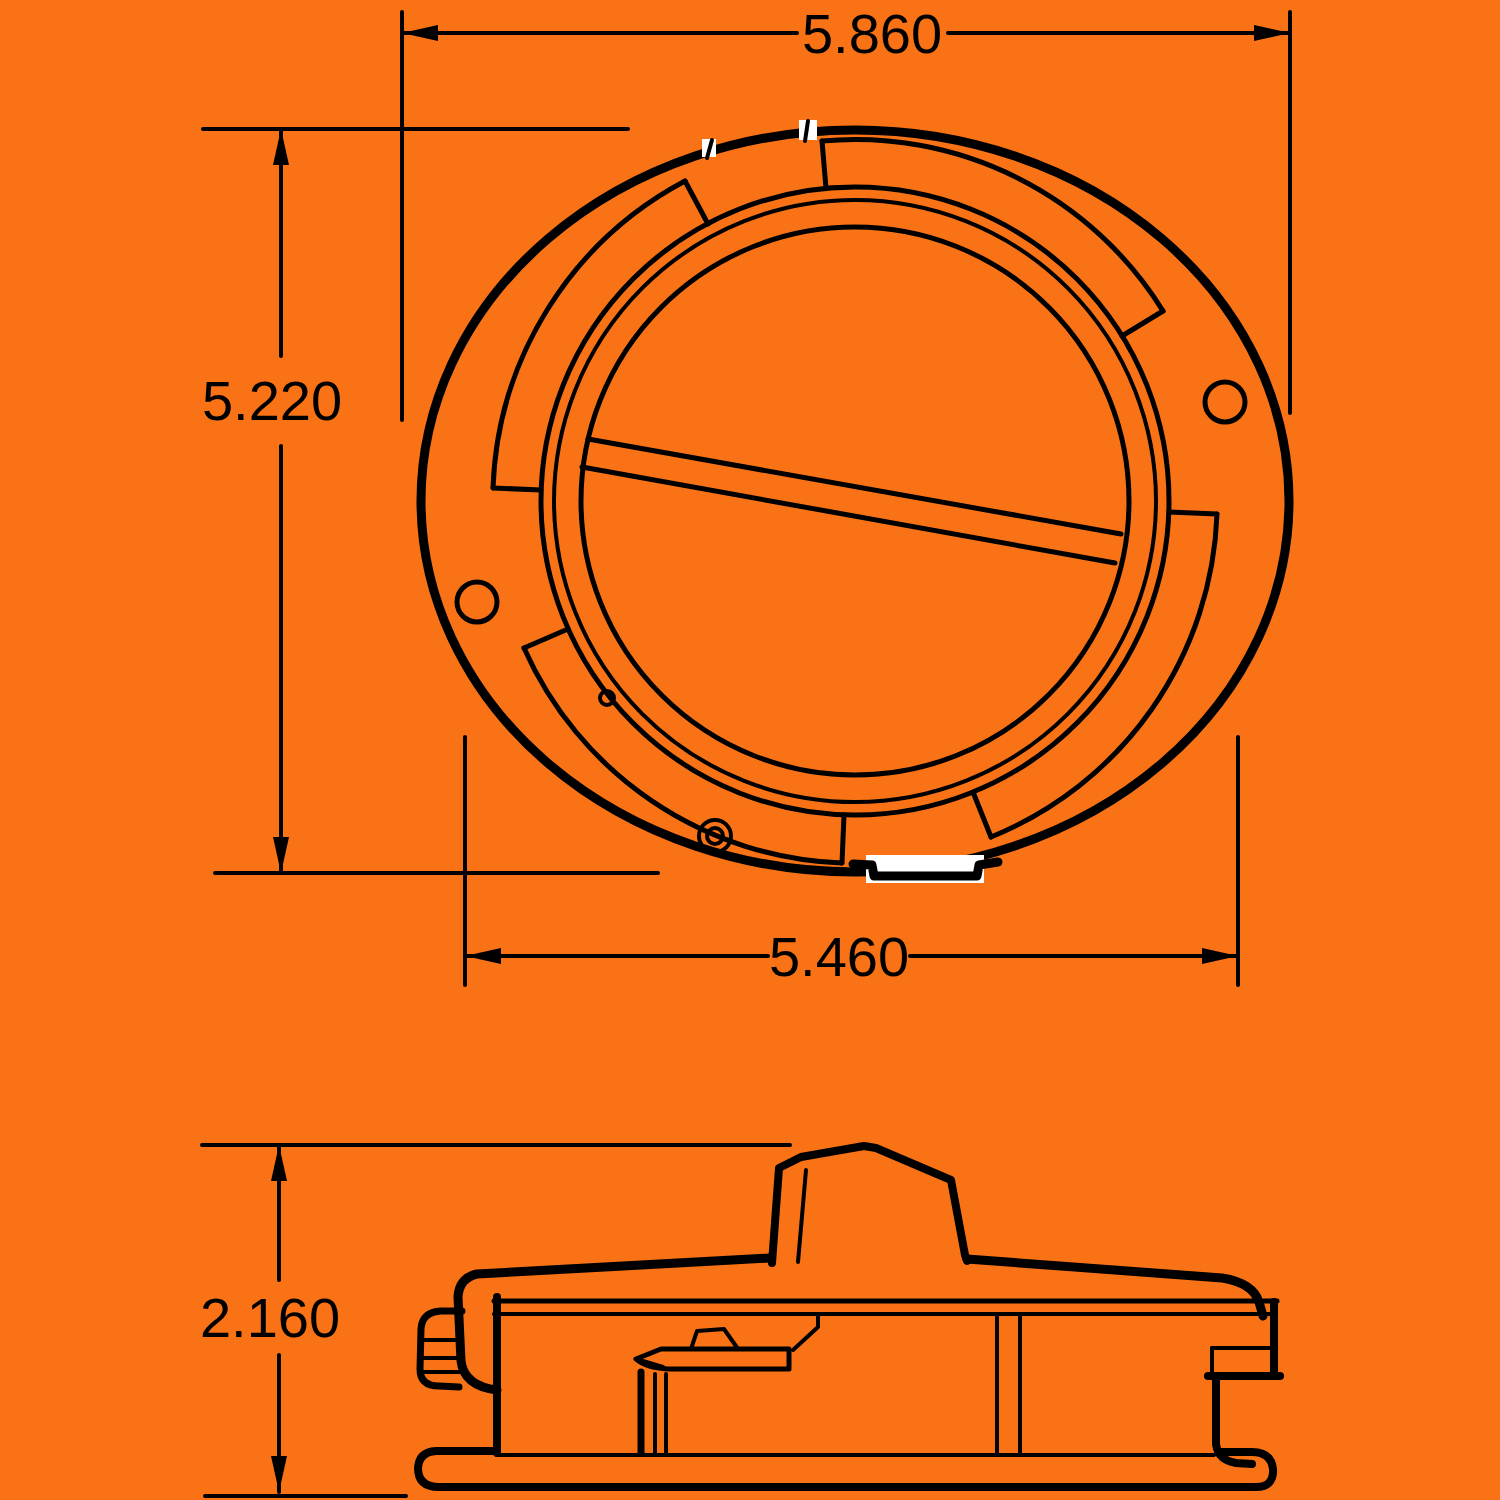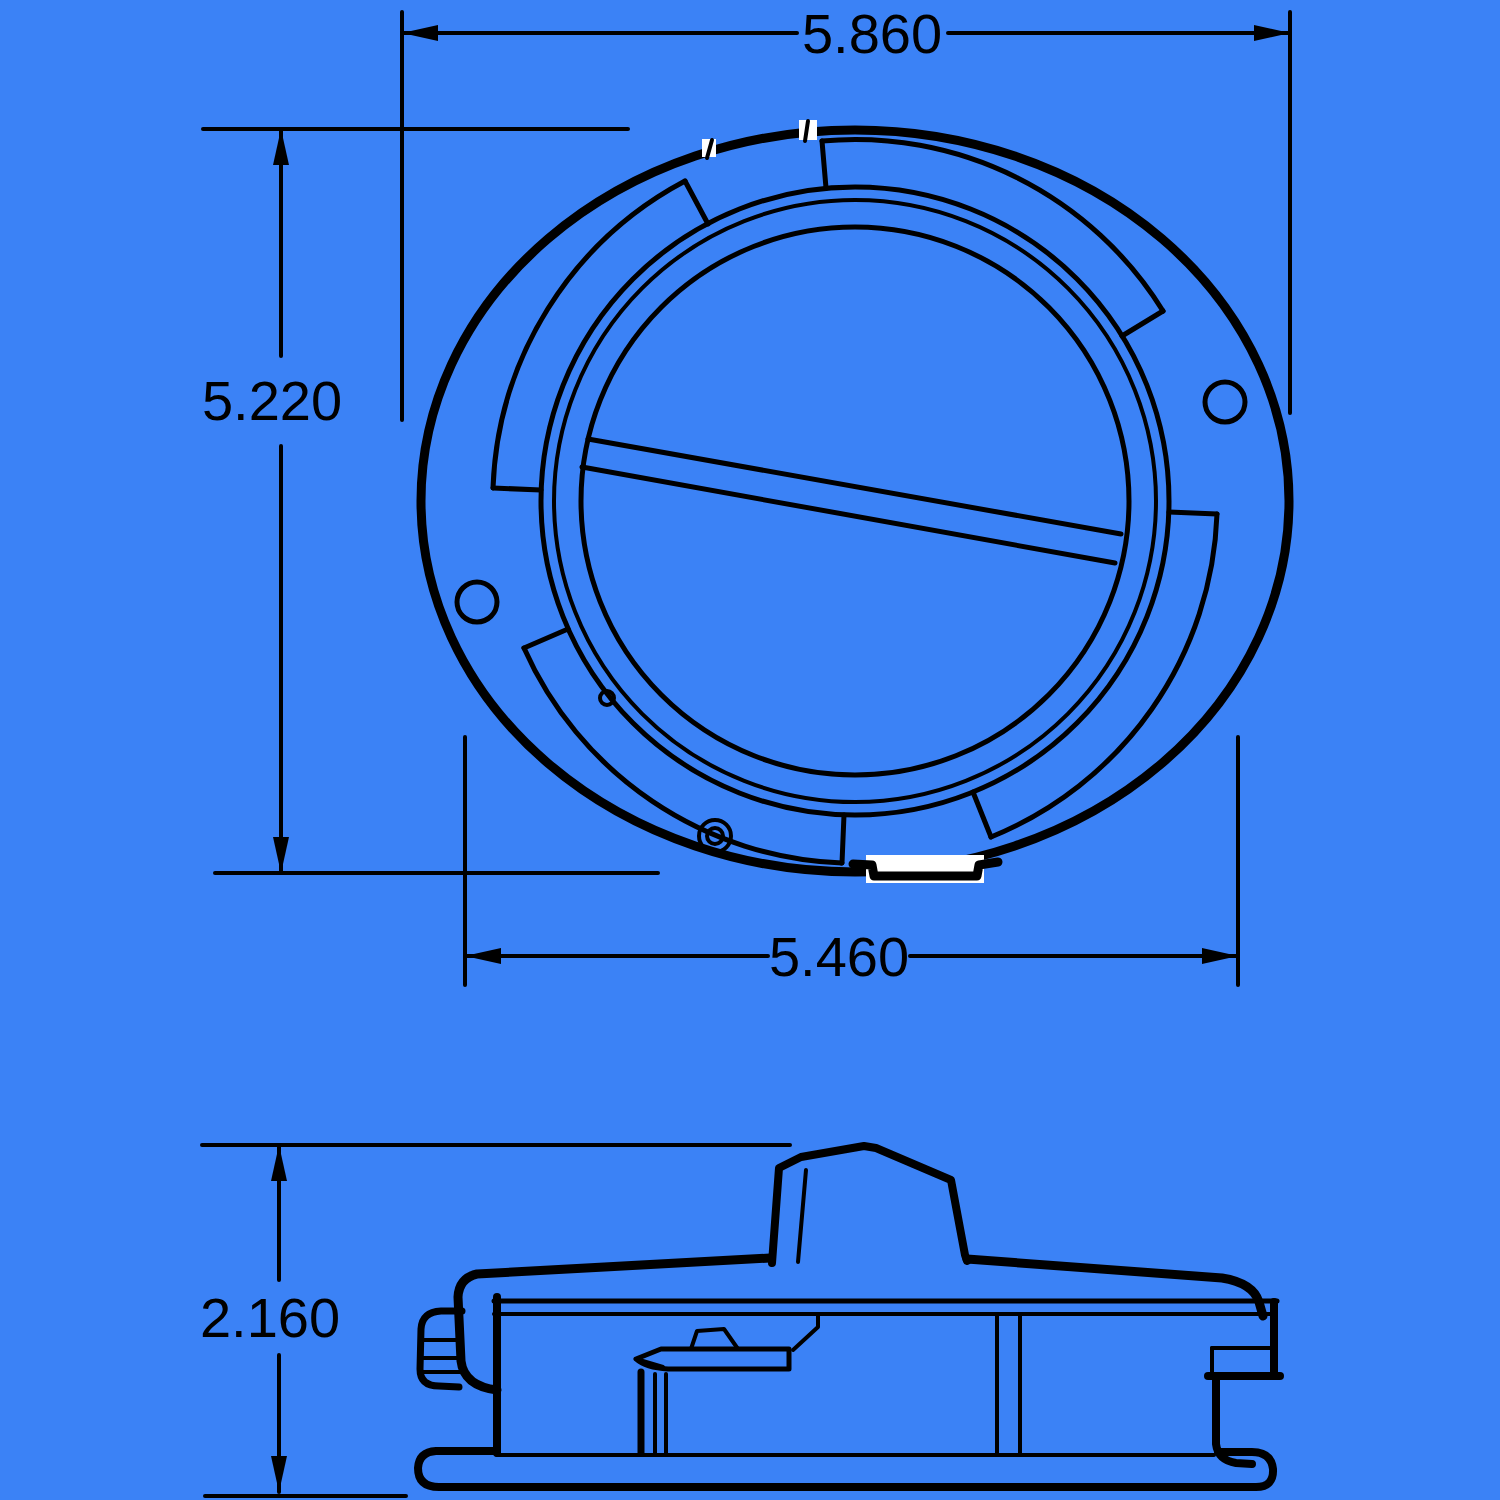--- a/index.html
+++ b/index.html
@@ -4,21 +4,21 @@
 <style>
   html, body {
     margin: 0;
     padding: 0;
     background: #ffffff;
   }
   .sheet {
     position: relative;
     width: 1500px;
     height: 1500px;
-    background: #3b82f6;
+    background: #f97316;
     overflow: hidden;
   }
   svg { display: block; }
   .dim-text {
     font-family: "Liberation Sans", "DejaVu Sans", sans-serif;
     font-size: 56px;
     fill: #000000;
   }
 </style>
 </head>

